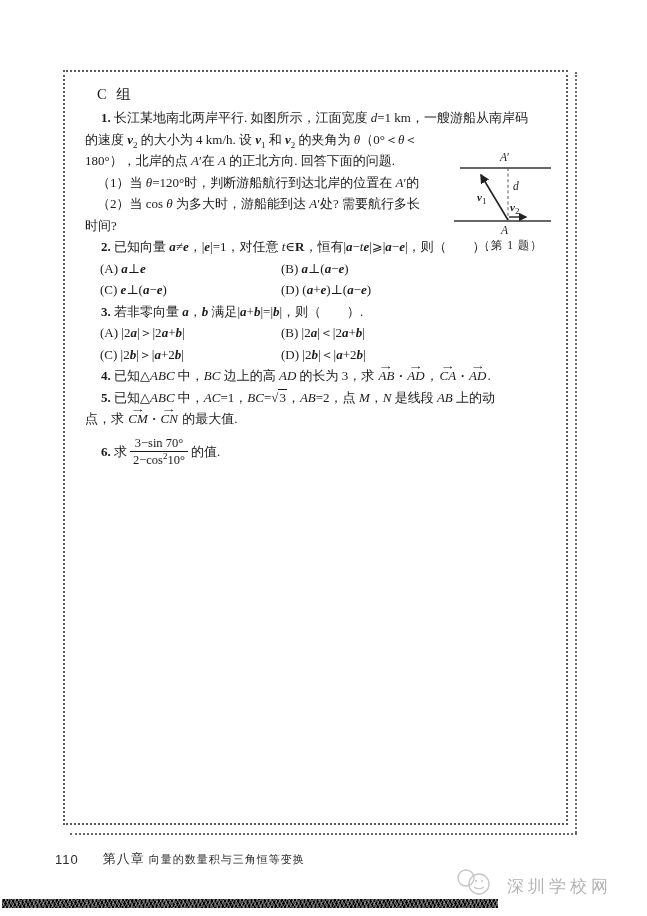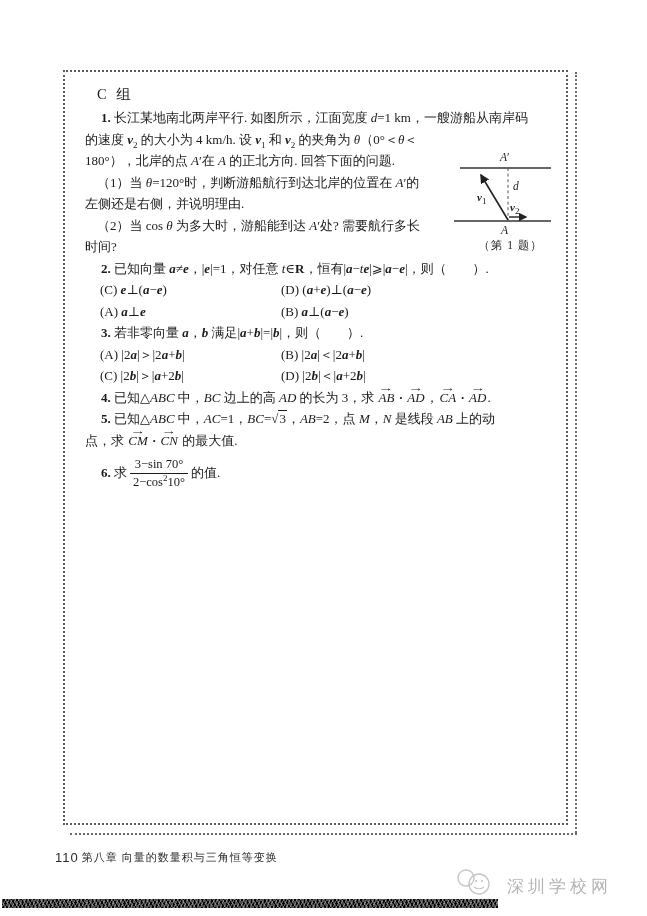--- a/index.html
+++ b/index.html
@@ -50,21 +50,21 @@
   .lbl-d{left:65px;top:31px}
   .lbl-v1{left:29px;top:42px;font-size:11px}
   .lbl-v2{left:62px;top:52px;font-size:11px}
   .lbl-a{left:53px;top:75px}
   .figcaption{position:absolute;left:0;top:88px;width:100%;text-align:center;
     font-size:11.5px;letter-spacing:1px}
 
   
   .footer{position:absolute;left:55px;top:850px;display:flex;align-items:center;color:#2b2b2b}
   .pgnum{font-size:13px;letter-spacing:1px;font-family:"Liberation Sans","DejaVu Sans",sans-serif}
-  .chap{font-size:11px;margin-left:3px;letter-spacing:1px}
+  .chap{font-size:13px;margin-left:24px;letter-spacing:1px}
   .chaptitle{font-size:11px;margin-left:4px;letter-spacing:1px}
 
   
   .wm-logo{position:absolute;left:453px;top:868px}
   .wm-text{position:absolute;left:507px;top:875px;font-size:17px;color:#b4b4b4;
     letter-spacing:4px}
 
   
   .scanbar{position:absolute;left:2px;top:899px;width:496px;height:9px;
     background-color:#232323;
@@ -79,26 +79,25 @@
 <div class="border-right2"></div>
 <div class="border-bottom2"></div>
 
 <div class="content">
   <div class="heading">C 组</div>
   <div id="problems-list">
       <div class="line ind"><b>1.</b>&nbsp;长江某地南北两岸平行. 如图所示，江面宽度 <i>d</i>=1 km，一艘游船从南岸码</div>
       <div class="line">的速度 <b><i>v</i></b><sub>2</sub> 的大小为 4 km/h. 设 <b><i>v</i></b><sub>1</sub> 和 <b><i>v</i></b><sub>2</sub> 的夹角为 <i>θ</i>（0°＜<i>θ</i>＜</div>
       <div class="line">180°），北岸的点 <i>A</i>′在 <i>A</i> 的正北方向. 回答下面的问题.</div>
       <div class="line ind2">（1）当 <i>θ</i>=120°时，判断游船航行到达北岸的位置在 <i>A</i>′的</div>
-      <div class="line">左侧还是右侧，并说明理由.</div>
       <div class="line ind2">（2）当 cos <i>θ</i> 为多大时，游船能到达 <i>A</i>′处? 需要航行多长</div>
       <div class="line">时间?</div>
       <div class="line ind"><b>2.</b>&nbsp;已知向量 <b><i>a</i></b>≠<b><i>e</i></b>，|<b><i>e</i></b>|=1，对任意 <i>t</i>∈<b>R</b>，恒有|<b><i>a</i></b>−<i>t</i><b><i>e</i></b>|⩾|<b><i>a</i></b>−<b><i>e</i></b>|，则（　　）.</div>
+      <div class="line opt"><span class="c1">(A) <b><i>a</i></b>⊥<b><i>e</i></b></span><span class="c2">(B) <b><i>a</i></b>⊥(<b><i>a</i></b>−<b><i>e</i></b>)</span></div>
       <div class="line opt"><span class="c1">(C) <b><i>e</i></b>⊥(<b><i>a</i></b>−<b><i>e</i></b>)</span><span class="c2">(D) (<b><i>a</i></b>+<b><i>e</i></b>)⊥(<b><i>a</i></b>−<b><i>e</i></b>)</span></div>
-      <div class="line opt"><span class="c1">(A) <b><i>a</i></b>⊥<b><i>e</i></b></span><span class="c2">(B) <b><i>a</i></b>⊥(<b><i>a</i></b>−<b><i>e</i></b>)</span></div>
       <div class="line ind"><b>3.</b>&nbsp;若非零向量 <b><i>a</i></b>，<b><i>b</i></b> 满足|<b><i>a</i></b>+<b><i>b</i></b>|=|<b><i>b</i></b>|，则（　　）.</div>
       <div class="line opt"><span class="c1">(A) |2<b><i>a</i></b>|＞|2<b><i>a</i></b>+<b><i>b</i></b>|</span><span class="c2">(B) |2<b><i>a</i></b>|＜|2<b><i>a</i></b>+<b><i>b</i></b>|</span></div>
       <div class="line opt"><span class="c1">(C) |2<b><i>b</i></b>|＞|<b><i>a</i></b>+2<b><i>b</i></b>|</span><span class="c2">(D) |2<b><i>b</i></b>|＜|<b><i>a</i></b>+2<b><i>b</i></b>|</span></div>
       <div class="line ind"><b>4.</b>&nbsp;已知△<i>ABC</i> 中，<i>BC</i> 边上的高 <i>AD</i> 的长为 3，求 <span class="vec"><i>AB</i></span> <b>·</b> <span class="vec"><i>AD</i></span>，<span class="vec"><i>CA</i></span> <b>·</b> <span class="vec"><i>AD</i></span>.</div>
       <div class="line ind"><b>5.</b>&nbsp;已知△<i>ABC</i> 中，<i>AC</i>=1，<i>BC</i>=<span class="sqrt">√<span class="rad">3</span></span>，<i>AB</i>=2，点 <i>M</i>，<i>N</i> 是线段 <i>AB</i> 上的动</div>
       <div class="line">点，求 <span class="vec"><i>CM</i></span> <b>·</b> <span class="vec"><i>CN</i></span> 的最大值.</div>
       <div class="line ind tall"><b>6.</b>&nbsp;求<span class="frac">
           <span class="fn">3−sin 70°</span>
           <span class="fd">2−cos<sup>2</sup>10°</span>
         </span>的值.</div>

